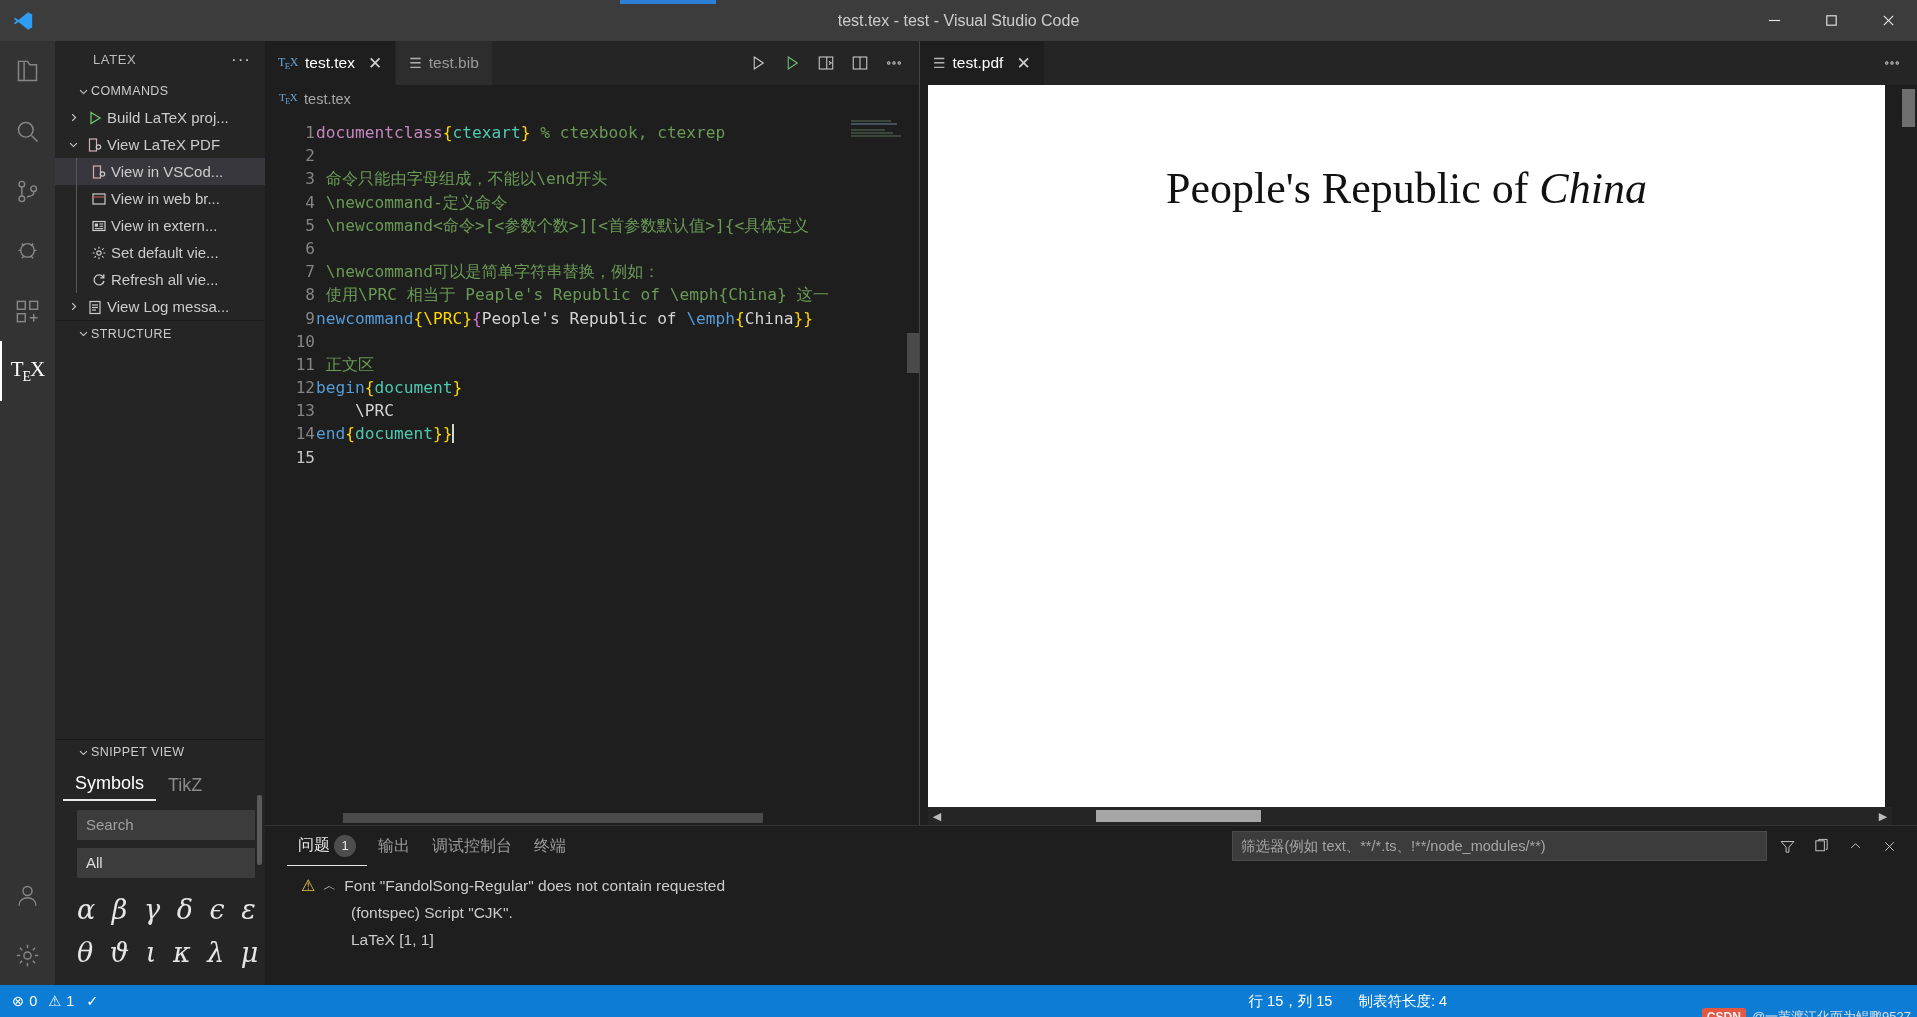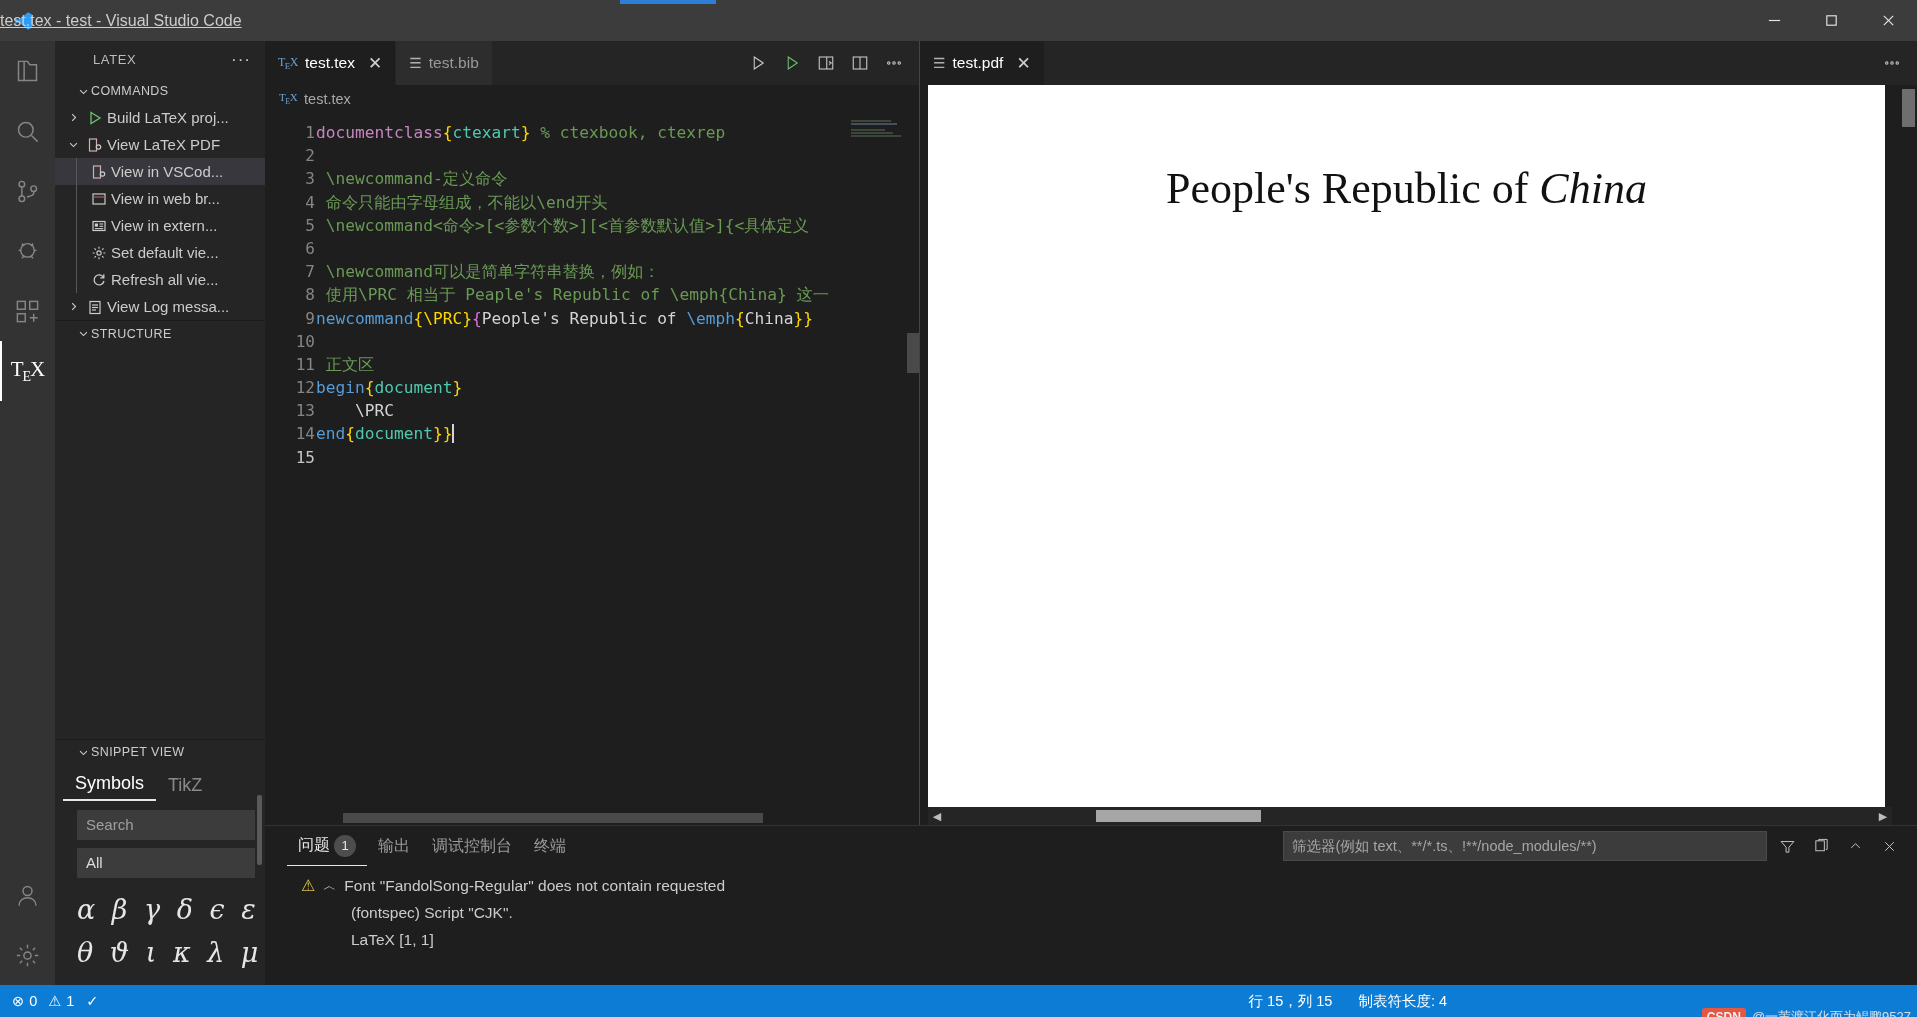--- a/index.html
+++ b/index.html
@@ -19,22 +19,22 @@
     flex: 0 0 41px; position: relative;
   }
   .vscode-logo { width: 46px; height: 41px; display: flex; align-items: center; justify-content: center; }
   .vscode-logo svg { width: 22px; height: 22px; }
   .menu { display: flex; align-items: center; height: 41px; }
   .menu-item {
     padding: 0 10px; font-size: 17px; color: #cccccc; line-height: 41px;
     white-space: nowrap; cursor: default;
   }
   .win-title {
-    position: absolute; left: 0; right: 0; text-align: left; font-size: 16px;
-    color: #cccccc; pointer-events: none; text-decoration: underline;
+    position: absolute; left: 0; right: 0; text-align: center; font-size: 16px;
+    color: #cccccc; pointer-events: none;
   }
   .win-ctrls { position: absolute; right: 0; top: 0; height: 41px; display: flex; }
   .win-btn { width: 57px; height: 41px; display: flex; align-items: center; justify-content: center; }
   .win-btn svg { width: 15px; height: 15px; stroke: #e8e8e8; stroke-width: 1.2; fill: none; }
   .orange-tab { position:absolute; left:620px; top:0; width:96px; height:4px; background:#2c7fd4; }
 
   
   .bodyrow { flex: 1 1 auto; display: flex; min-height: 0; }
 
   
@@ -201,21 +201,21 @@
   .ptab {
     font-size: 16px; color: #9a9a9a; padding: 0 11px; height: 40px; display:flex; align-items:center; cursor:pointer;
   }
   .ptab.active { color: #e7e7e7; border-bottom: 1px solid #e7e7e7; }
   .pbadge {
     background: #4d4d4d; color: #e7e7e7; border-radius: 11px; min-width: 22px; height: 22px;
     display: inline-flex; align-items:center; justify-content:center; font-size: 13px; margin-left:4px;
   }
   .panel-actions { margin-left: auto; display:flex; align-items:center; gap:6px; padding-right:14px; }
   .filter-box {
-    background: #3c3c3c; border: 1px solid #4a4a4a; height: 30px; width: 484px; color:#0ea5e9;
+    background: #3c3c3c; border: 1px solid #4a4a4a; height: 30px; width: 535px; color:#0ea5e9;
     font-size: 14.5px; padding: 0 8px; font-family: inherit; outline:none;
   }
   .filter-box::placeholder { color: #a6a6a6; }
   .pact { width: 28px; height: 28px; display:flex; align-items:center; justify-content:center; cursor:pointer;}
   .pact svg { width: 17px; height: 17px; fill:none; stroke:#cfcfcf; stroke-width:1.3; }
   .panel-body { flex:1 1 auto; padding: 6px 0 0 36px; overflow:hidden; }
   .prob-row { display:flex; align-items:flex-start; gap:8px; font-size: 15.5px; color:#cccccc; line-height: 27px; }
   .warn-ic { color:#e0c04a; font-size:16px; line-height:27px; }
   .prob-chev { color:#cccccc; font-size:13px; line-height:27px; }
   .prob-ind { padding-left: 50px; font-size:15.5px; color:#cccccc; line-height:27px; }
@@ -535,22 +535,22 @@
               <div class="lnum">10</div>
               <div class="lnum">11</div>
               <div class="lnum">12</div>
               <div class="lnum">13</div>
               <div class="lnum">14</div>
               <div class="lnum cur">15</div>
             </div>
             <div class="codelines" id="codelines">
                 <div class="cline"><span class="kw">documentclass</span><span class="br">{</span><span class="cls">ctexart</span><span class="br">}</span><span class="cm"> % ctexbook, ctexrep</span></div>
                 <div class="cline">&nbsp;</div>
+                <div class="cline"><span class="cm"> 命令只能由字母组成，不能以\end开头</span></div>
                 <div class="cline"><span class="cm"> \newcommand-定义命令</span></div>
-                <div class="cline"><span class="cm"> 命令只能由字母组成，不能以\end开头</span></div>
                 <div class="cline"><span class="cm"> \newcommand&lt;命令&gt;[&lt;参数个数&gt;][&lt;首参数默认值&gt;]{&lt;具体定义</span></div>
                 <div class="cline">&nbsp;</div>
                 <div class="cline"><span class="cm"> \newcommand可以是简单字符串替换，例如：</span></div>
                 <div class="cline"><span class="cm"> 使用\PRC 相当于 Peaple's Republic of \emph{China} 这一</span></div>
                 <div class="cline"><span class="cmd">newcommand</span><span class="br">{</span><span class="br">\PRC</span><span class="br">}</span><span class="br2">{</span><span class="str">People's Republic of </span><span class="cmd">\emph</span><span class="br">{</span><span class="str">China</span><span class="br">}}</span></div>
                 <div class="cline">&nbsp;</div>
                 <div class="cline"><span class="cm"> 正文区</span></div>
                 <div class="cline"><span class="cmd">begin</span><span class="br">{</span><span class="cls">document</span><span class="br">}</span></div>
                 <div class="cline"><span class="str">    \PRC</span></div>
                 <div class="cline cur"><span class="cmd">end</span><span class="br">{</span><span class="cls">document</span><span class="br">}}</span><span class="caret"></span></div>

